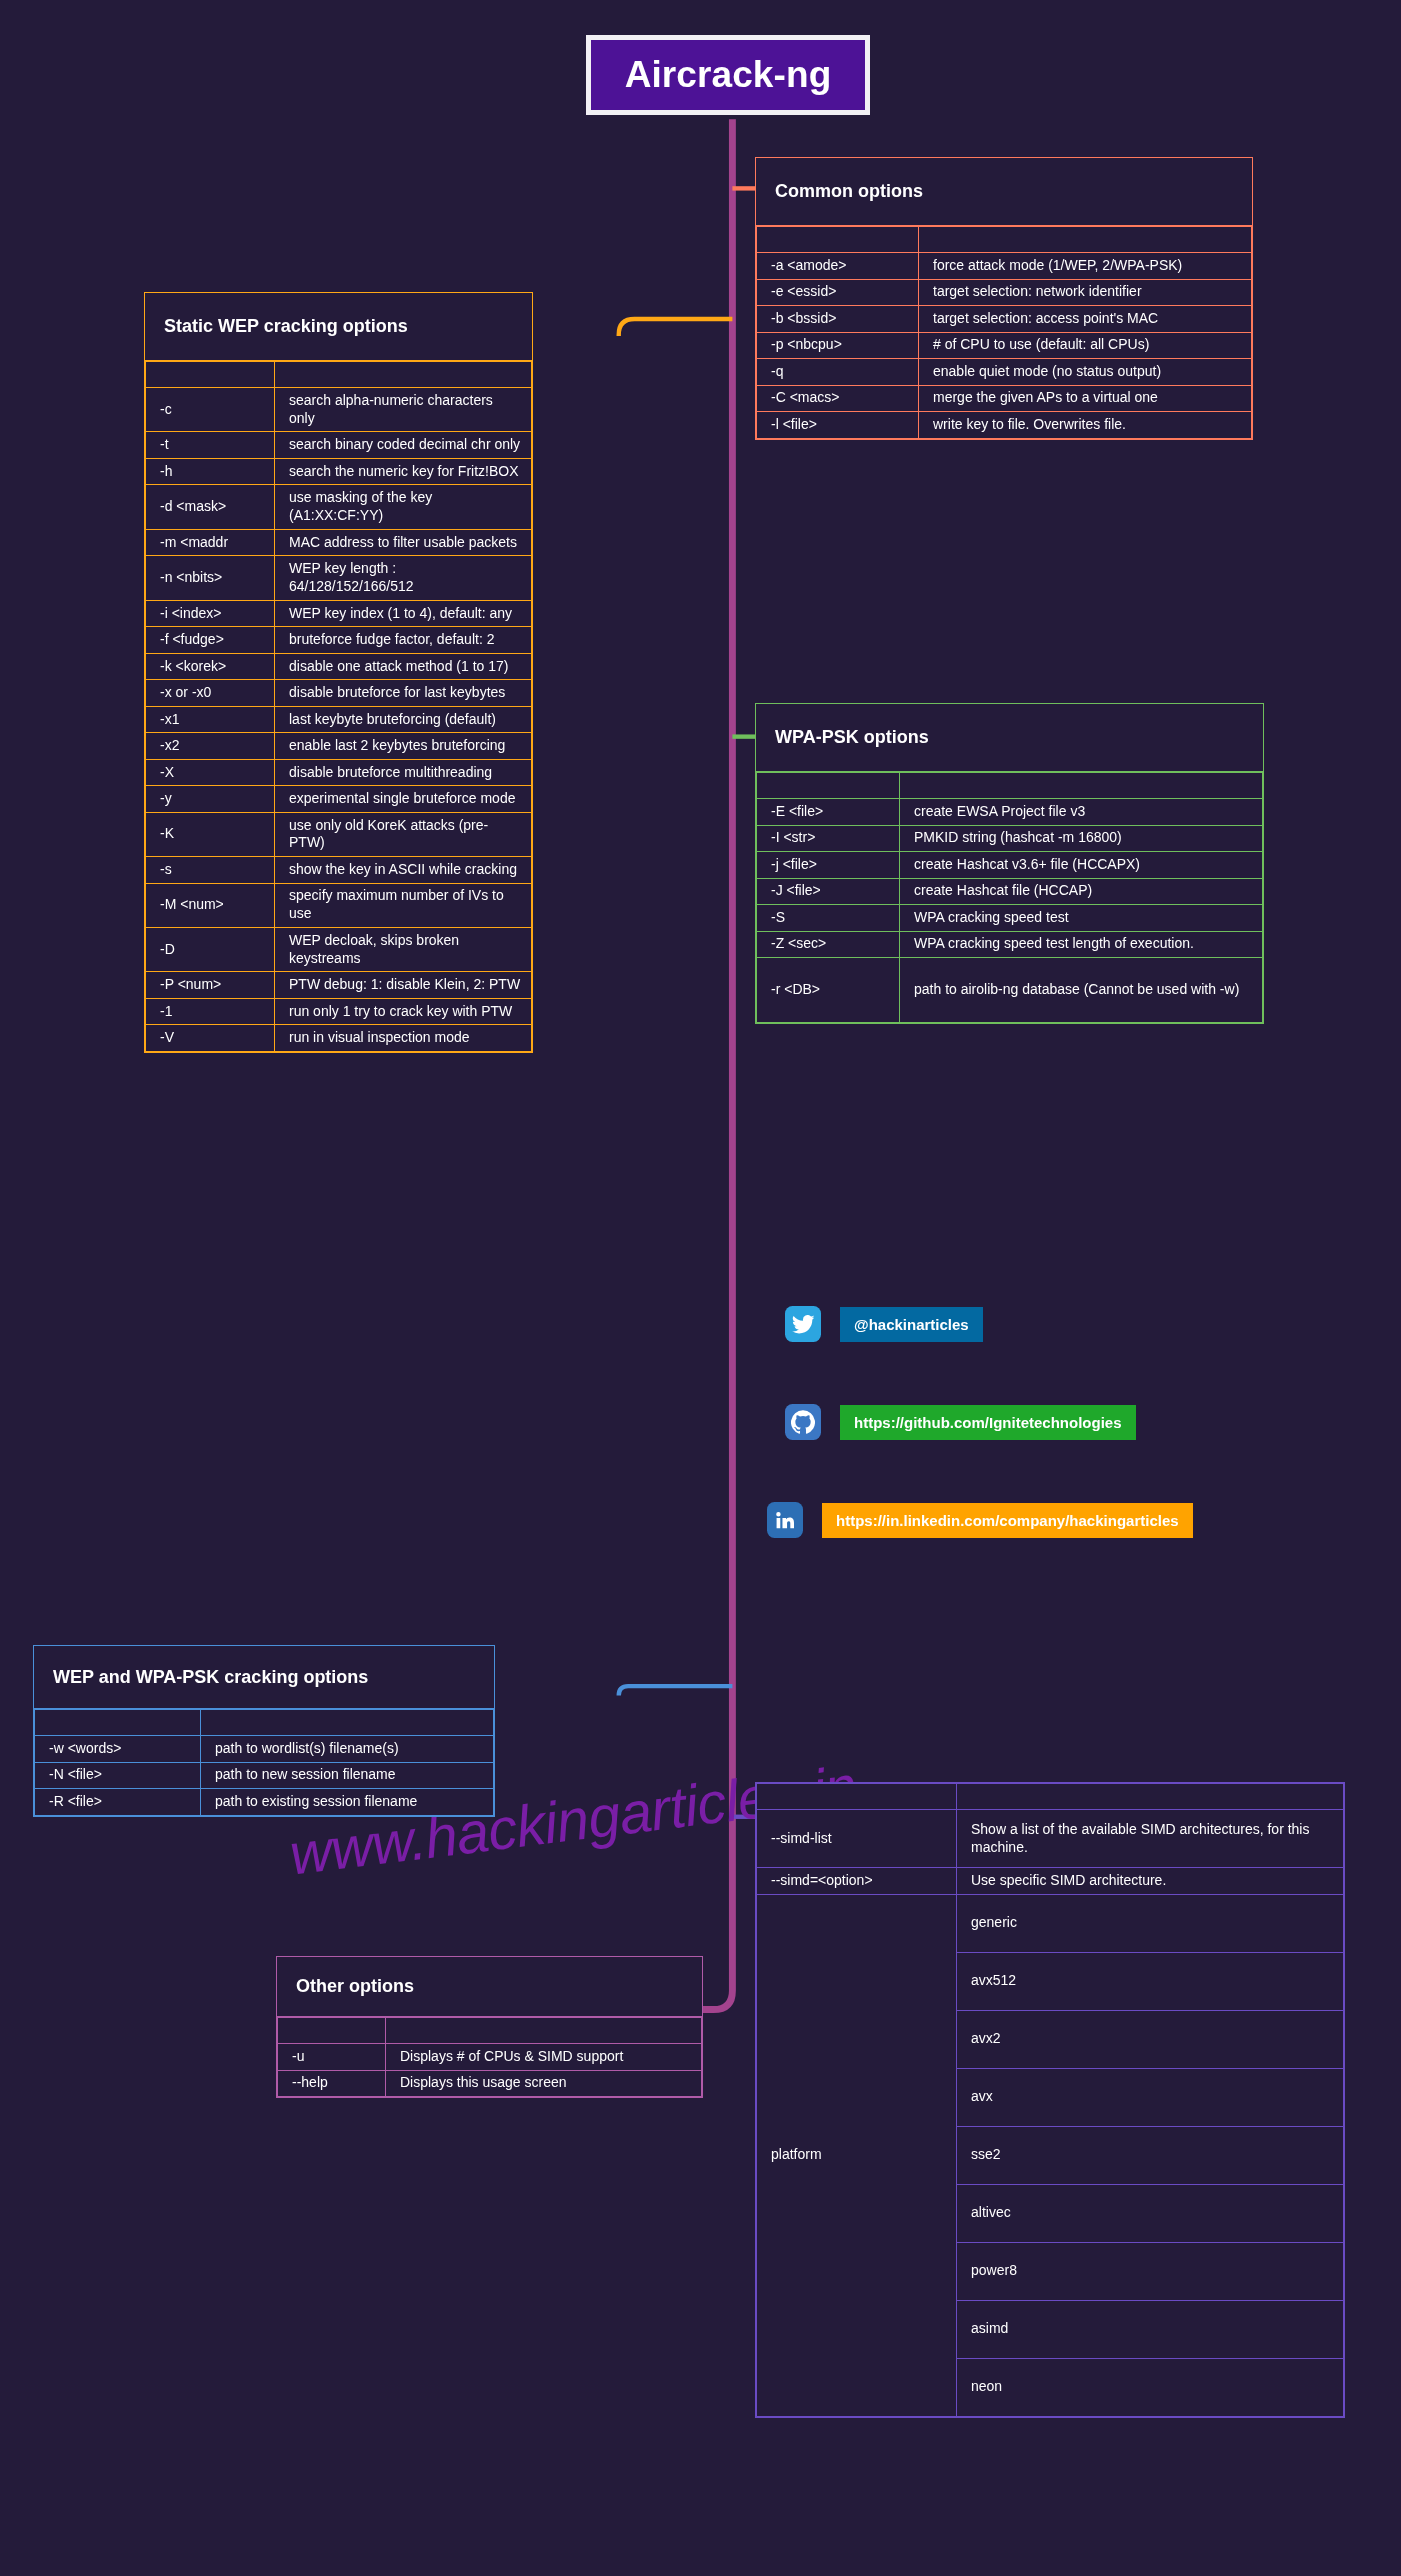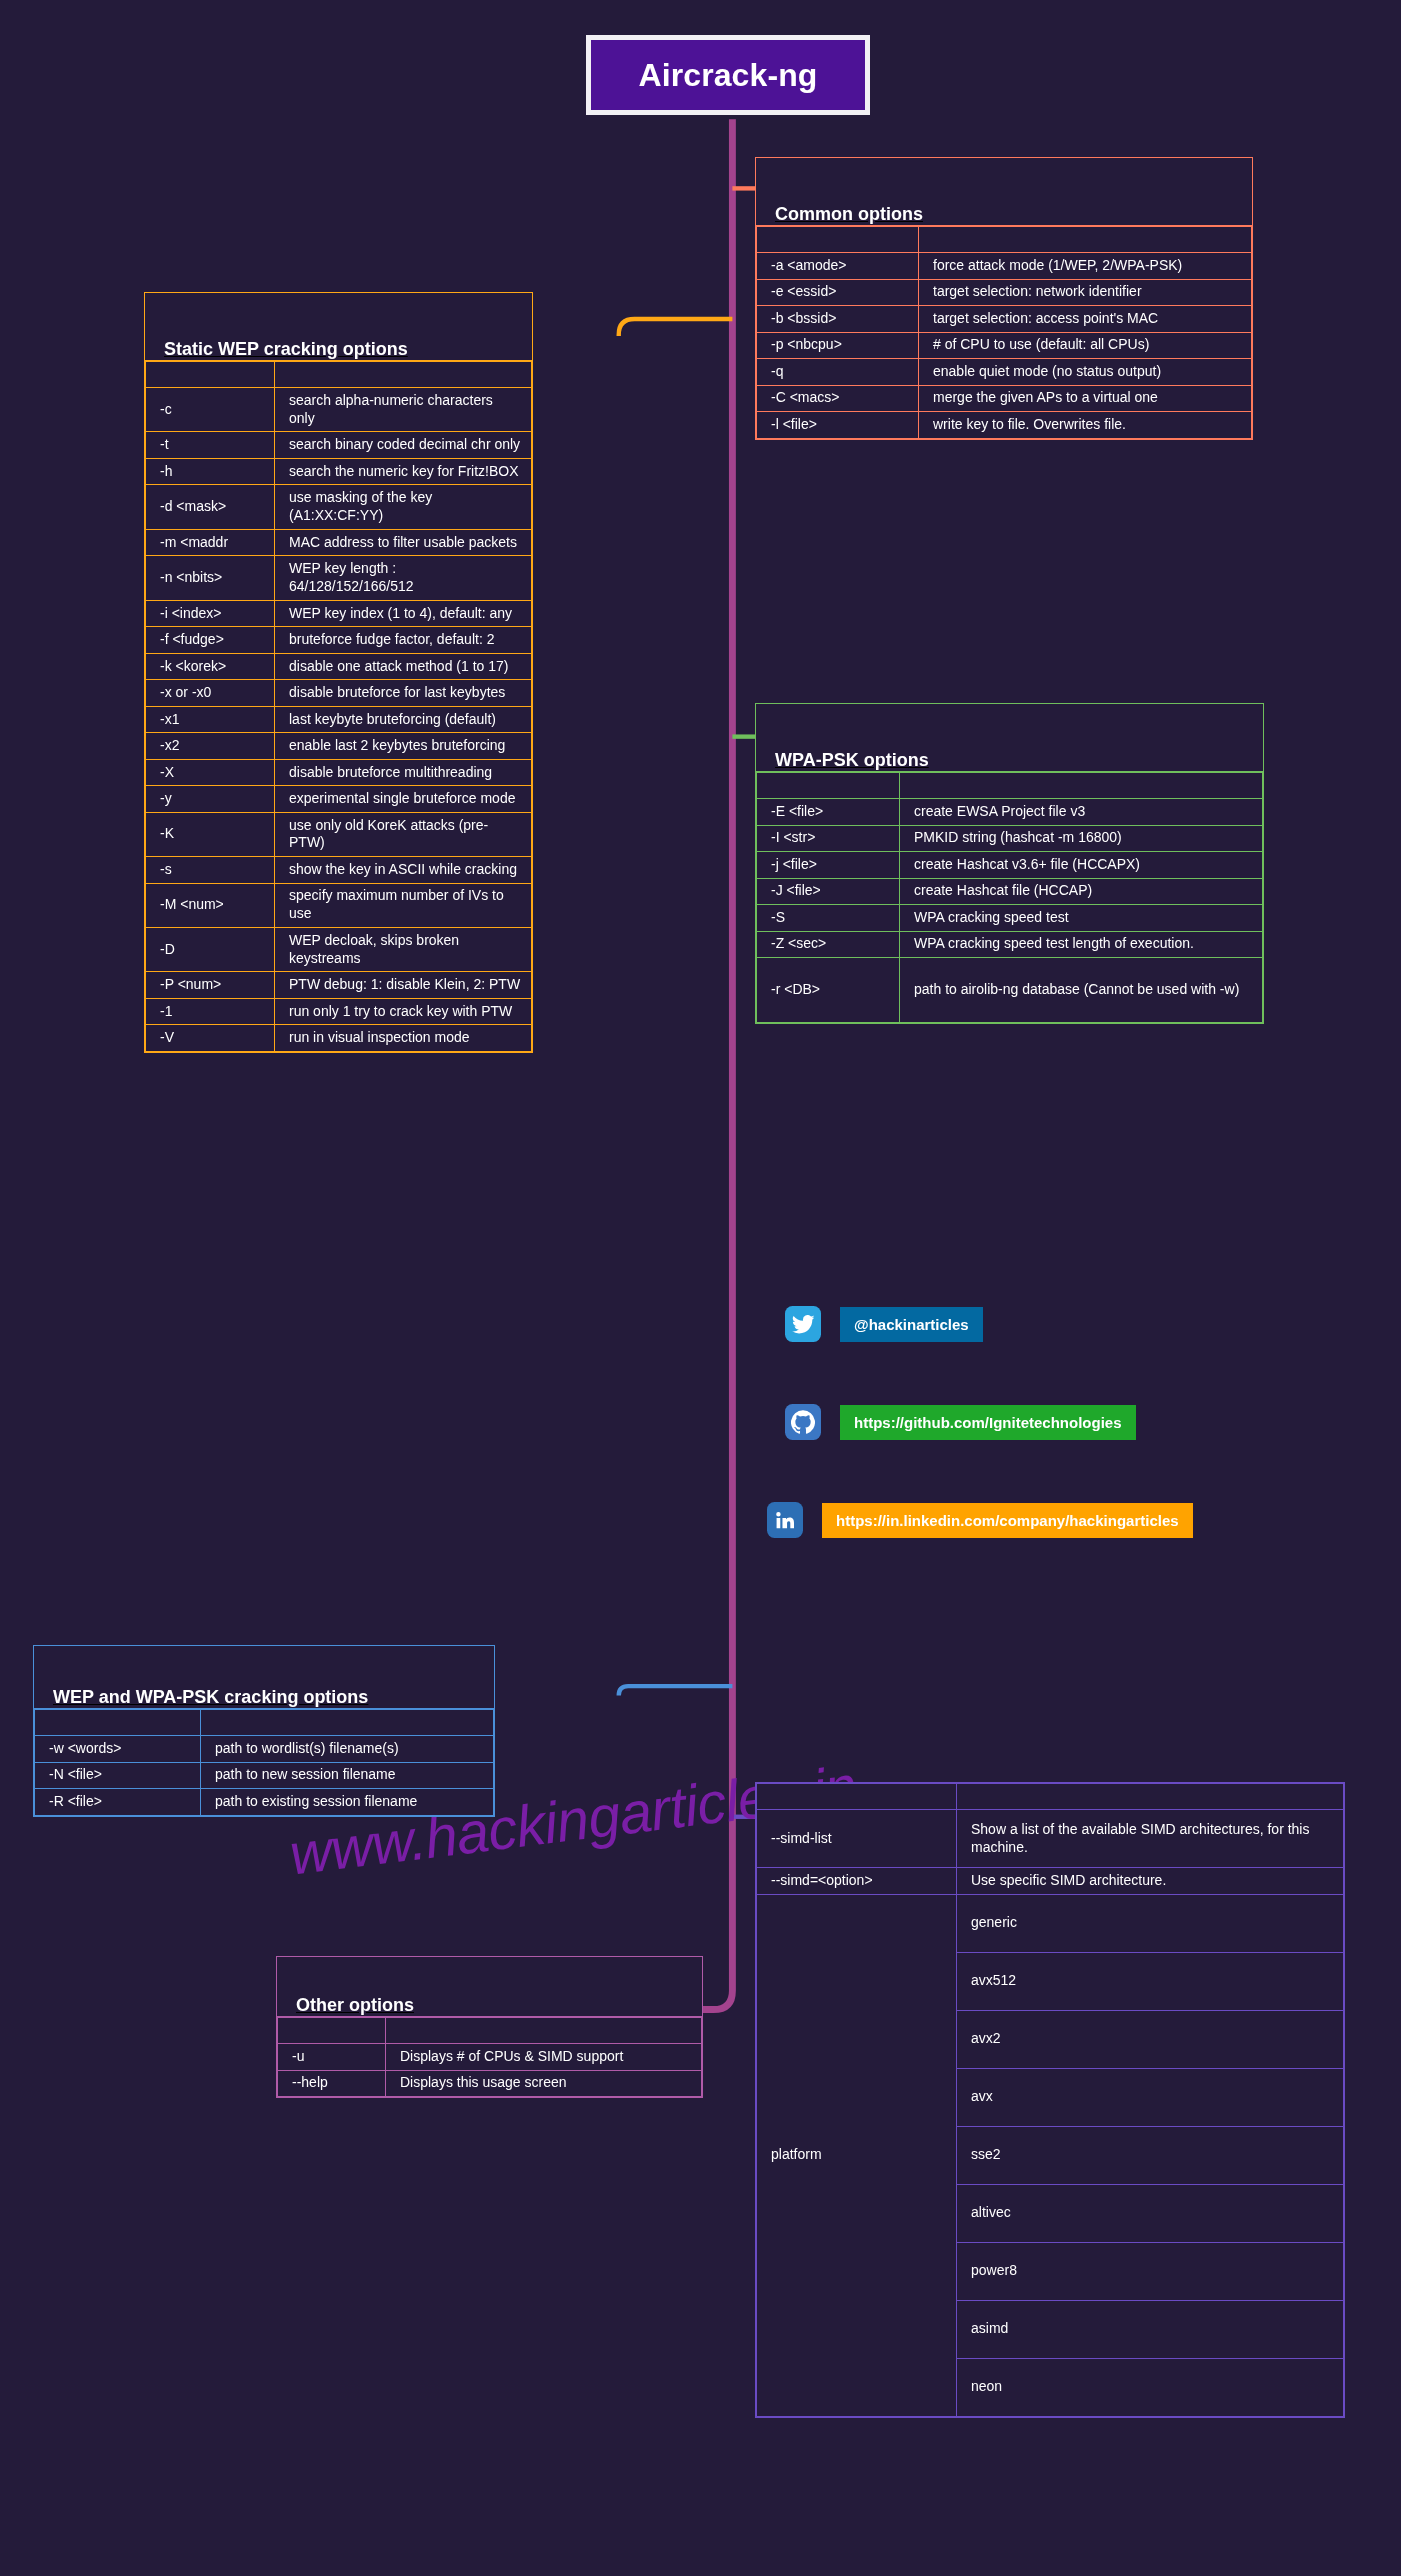--- a/index.html
+++ b/index.html
@@ -38,39 +38,38 @@
     position: absolute;
     z-index: 6;
     background: #4d1296;
     border: 5.7px solid #f2f0f5;
     display: flex;
     align-items: center;
     justify-content: center;
   }
   .title-node .title-text {
     color: #ffffff;
-    font-size: 32px;
+    font-size: 37px;
     font-weight: bold;
     letter-spacing: 0.1px;
   }
 
   
   .card {
     position: absolute;
     z-index: 5;
     background: #241b3a;
     border-style: solid;
     border-width: 1.9px;
   }
   .card .card-head {
     display: flex;
-    align-items: flex-end;
+    align-items: center;
     border-bottom-style: solid;
     border-bottom-width: 1.9px;
-    text-decoration: underline;
   }
   .card .card-head .head-text {
     color: #ffffff;
     font-weight: bold;
     font-size: 18px;
     padding-left: 19px;
   }
   .card table {
     width: 100%;
     border-collapse: collapse;

